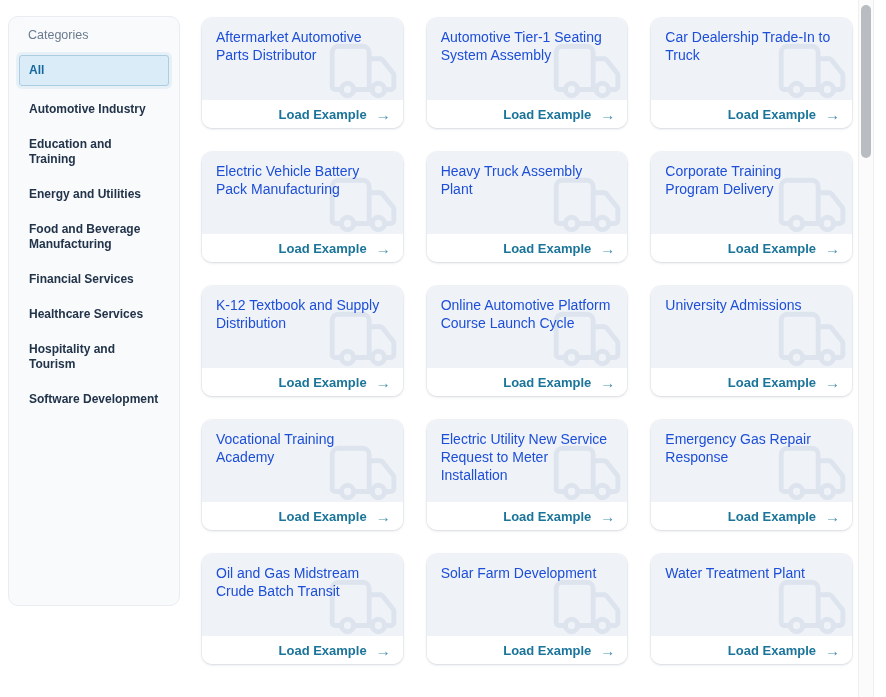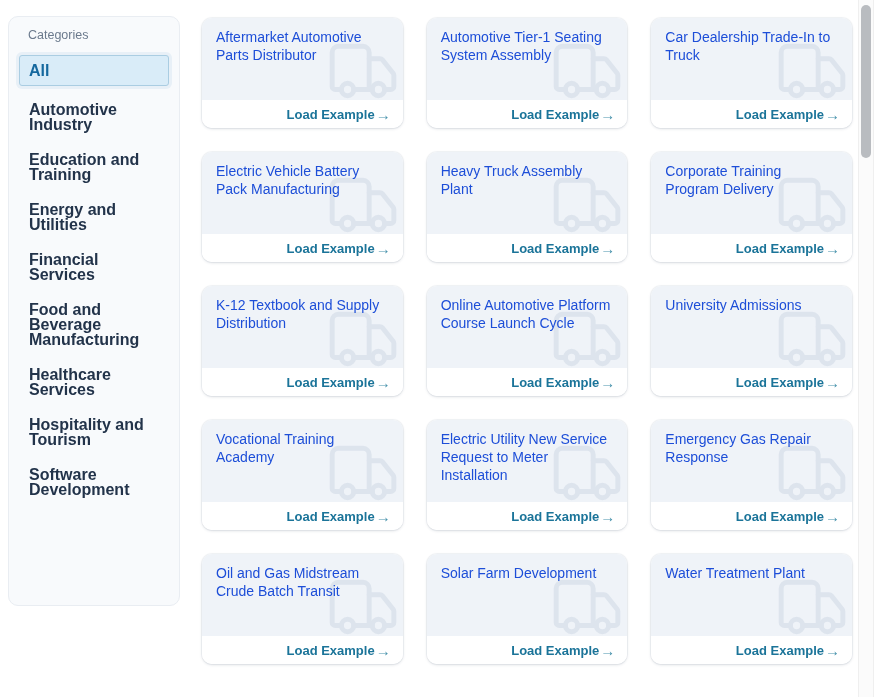--- a/index.html
+++ b/index.html
@@ -19,21 +19,21 @@
     background:#f8fafc;
     border:1px solid #e9edf2;
     border-radius:10px;
     padding:11px 10px;
   }
   .sidebar-title {
     color:#6b7a8d; font-size:12.5px; font-weight:400;
     padding-left:9px; margin-bottom:13px;
   }
   .sidebar-item {
-    font-size:16px; font-weight:600; color:#22334a;
+    font-size:12px; font-weight:600; color:#22334a;
     padding:5px 9px; margin-bottom:8px;
     border-radius:3px; border:1.5px solid transparent;
     line-height:15px; cursor:pointer;
   }
   .sidebar-item.selected {
     background:#d9ecf8;
     border:1.5px solid #aacde2;
     color:#15689e;
     box-shadow:0 0 0 3px rgba(120,170,210,0.12);
     padding-top:7px; padding-bottom:7px;
@@ -71,21 +71,21 @@
     position:absolute; right:3px; top:16px;
     width:74px; height:74px; z-index:1;
   }
   .card-footer {
     flex:0 0 28px; height:28px;
     background:#ffffff;
     display:flex; align-items:center; justify-content:flex-end;
     padding:0 12px;
   }
   .load-link {
-    display:flex; align-items:center; gap:1px;
+    display:flex; align-items:center; gap:9px;
     font-size:13px; font-weight:600; color:#1b7499;
     cursor:pointer; text-decoration:none;text-align:center;
   }
   .load-arrow {
     color:#4b94ad; font-size:15px; line-height:1; font-weight:400;
     transform:translateY(-0.5px);
   }
 
   
   .scroll-track {
@@ -104,22 +104,22 @@
 </style>
 </head>
 <body>
 
 <nav class="sidebar">
   <div class="sidebar-title">Categories</div>
   <div class="sidebar-item selected">All</div>
   <div class="sidebar-item">Automotive Industry</div>
   <div class="sidebar-item">Education and Training</div>
   <div class="sidebar-item">Energy and Utilities</div>
+  <div class="sidebar-item">Food and Beverage Manufacturing</div>
   <div class="sidebar-item">Financial Services</div>
-  <div class="sidebar-item">Food and Beverage Manufacturing</div>
   <div class="sidebar-item">Healthcare Services</div>
   <div class="sidebar-item">Hospitality and Tourism</div>
   <div class="sidebar-item">Software Development</div>
 </nav>
 
 <main class="grid" id="grid">
   <section class="card">
     <div class="card-body">
       <div class="card-title">Aftermarket Automotive Parts Distributor</div>
       <span class="truck">

